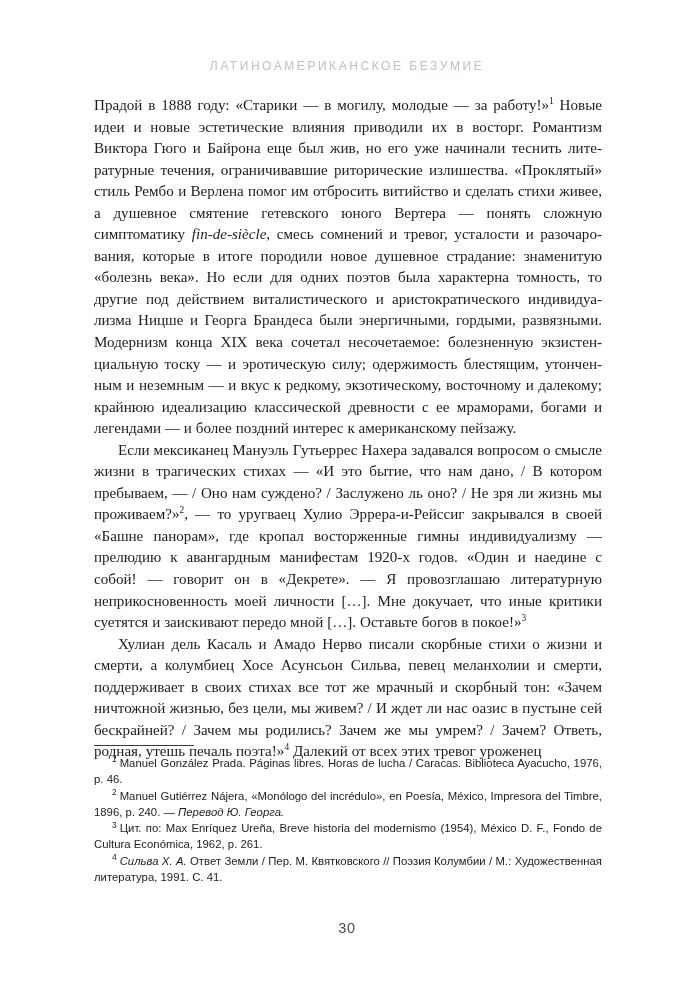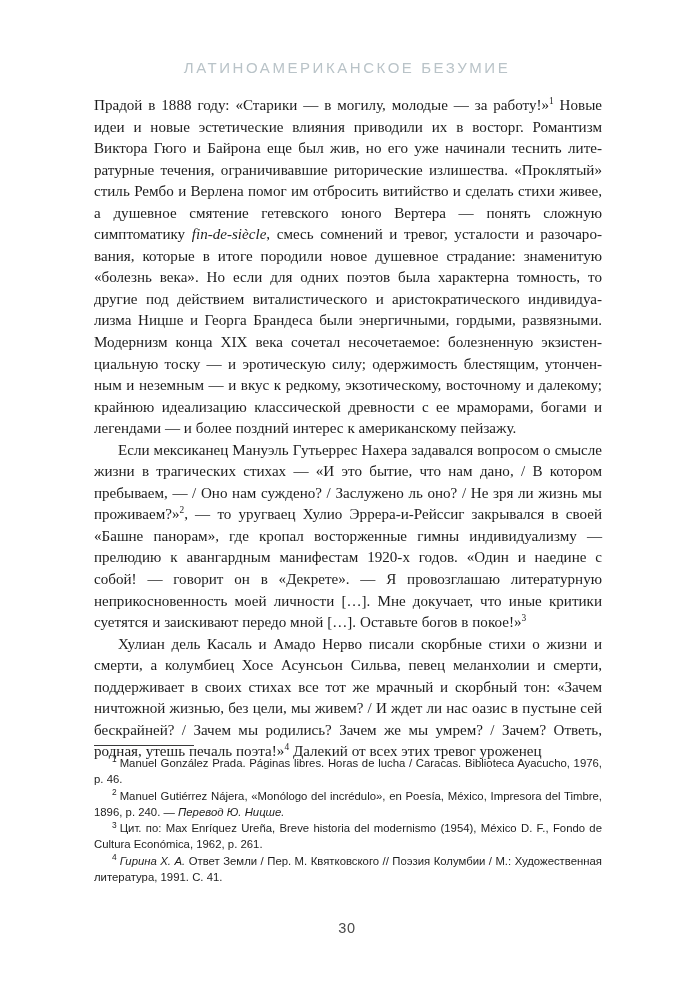--- a/index.html
+++ b/index.html
@@ -25,21 +25,21 @@
   }
 
   
   .running-head {
     position: absolute;
     top: 59px;
     left: 0;
     right: 0;
     text-align: center;
     font-family: "Liberation Sans", "DejaVu Sans", sans-serif;
-    font-size: 15px;
+    font-size: 12px;
     letter-spacing: 2.55px;
     color: #b9c3c8;
     text-transform: uppercase;
     white-space: nowrap;
   }
 
   
   .text-column {
     position: absolute;
     left: 94px;
@@ -121,20 +121,20 @@
 
   <div class="text-column">
     <p class="body-par">Прадой в 1888 году: «Старики — в могилу, молодые — за работу!»<sup class="fn">1</sup> Новые идеи и новые эстетические влияния приводили их в восторг. Романтизм Виктора Гюго и Байрона еще был жив, но его уже начинали теснить лите­ратурные течения, ограничивавшие риторические излишества. «Прокля­тый» стиль Рембо и Верлена помог им отбросить витийство и сделать стихи живее, а душевное смятение гетевского юного Вертера — понять сложную симптоматику <span class="it">fin-de-siècle</span>, смесь сомнений и тревог, усталости и разочаро­вания, которые в итоге породили новое душевное страдание: знаменитую «болезнь века». Но если для одних поэтов была характерна томность, то другие под действием виталистического и аристократического индивидуа­лизма Ницше и Георга Брандеса были энергичными, гордыми, развязными. Модернизм конца XIX века сочетал несочетаемое: болезненную экзистен­циальную тоску — и эротическую силу; одержимость блестящим, утончен­ным и неземным — и вкус к редкому, экзотическому, восточному и дале­кому; крайнюю идеализацию классической древности с ее мраморами, богами и легендами — и более поздний интерес к американскому пейзажу.</p>
     <p class="body-par indent">Если мексиканец Мануэль Гутьеррес Нахера задавался вопросом о смысле жизни в трагических стихах — «И это бытие, что нам дано, / В ко­тором пребываем, — / Оно нам суждено? / Заслужено ль оно? / Не зря ли жизнь мы проживаем?»<sup class="fn">2</sup>, — то уругваец Хулио Эррера-и-Рейссиг закрывал­ся в своей «Башне панорам», где кропал восторженные гимны индивидуа­лизму — прелюдию к авангардным манифестам 1920-х годов. «Один и на­едине с собой! — говорит он в «Декрете». — Я провозглашаю литературную неприкосновенность моей личности […]. Мне докучает, что иные критики суетятся и заискивают передо мной […]. Оставьте богов в покое!»<sup class="fn">3</sup></p>
     <p class="body-par indent">Хулиан дель Касаль и Амадо Нерво писали скорбные стихи о жизни и смерти, а колумбиец Хосе Асунсьон Сильва, певец меланхолии и смерти, поддерживает в своих стихах все тот же мрачный и скорбный тон: «Зачем ничтожной жизнью, без цели, мы живем? / И ждет ли нас оазис в пустыне сей бескрайней? / Зачем мы родились? Зачем же мы умрем? / Зачем? От­веть, родная, утешь печаль поэта!»<sup class="fn">4</sup> Далекий от всех этих тревог уроженец</p>
   </div>
 
   <div class="footnotes">
     <div class="fn-rule"></div>
     <p class="fn-par"><sup class="fn-marker">1</sup>Manuel González Prada. Páginas libres. Horas de lucha / Caracas. Biblioteca Ayacu­cho, 1976, p. 46.</p>
-    <p class="fn-par"><sup class="fn-marker">2</sup>Manuel Gutiérrez Nájera, «Monólogo del incrédulo», en Poesía, México, Impresora del Timbre, 1896, p. 240. — <span class="it">Перевод Ю. Ницше.</span></p>
+    <p class="fn-par"><sup class="fn-marker">2</sup>Manuel Gutiérrez Nájera, «Monólogo del incrédulo», en Poesía, México, Impresora del Timbre, 1896, p. 240. — <span class="it">Перевод Ю. Георга.</span></p>
     <p class="fn-par"><sup class="fn-marker">3</sup>Цит. по: Max Enríquez Ureña, Breve historia del modernismo (1954), México D. F., Fondo de Cultura Económica, 1962, p. 261.</p>
-    <p class="fn-par"><sup class="fn-marker">4</sup><span class="it">Гирина Х. А.</span> Ответ Земли / Пер. М. Квятковского // Поэзия Колумбии / М.: Худо­жественная литература, 1991. С. 41.</p>
+    <p class="fn-par"><sup class="fn-marker">4</sup><span class="it">Сильва Х. А.</span> Ответ Земли / Пер. М. Квятковского // Поэзия Колумбии / М.: Худо­жественная литература, 1991. С. 41.</p>
   </div>
 
   <div class="folio">30</div>
 
 </div>
 
 </body></html>

